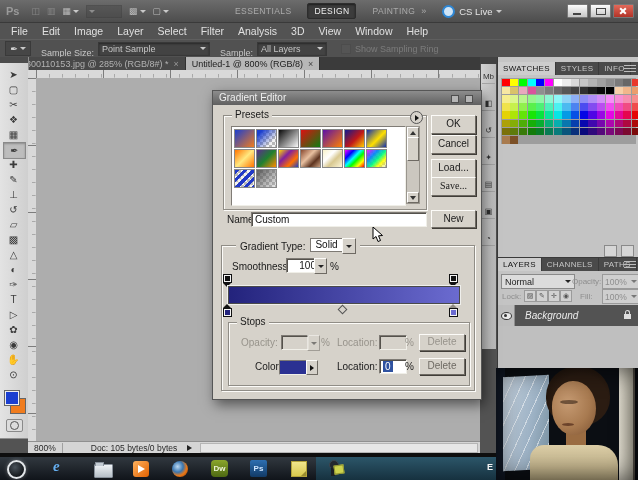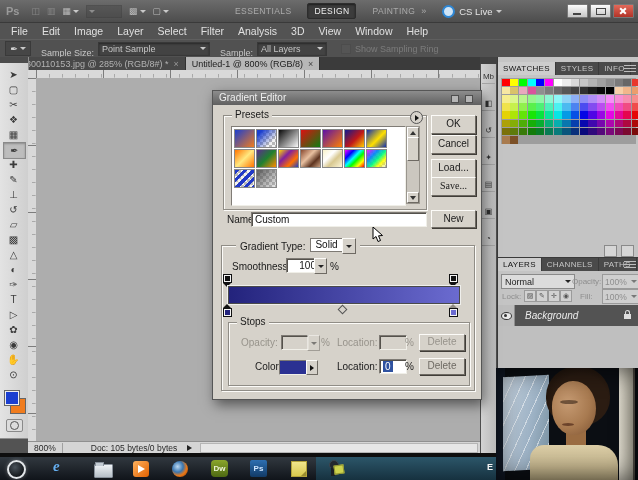--- a/index.html
+++ b/index.html
@@ -119,21 +119,21 @@
   .ostp .tip{position:absolute;top:9px;left:0;width:0;height:0;border-left:4px solid transparent;border-right:4px solid transparent;border-top:4px solid #111;}
   .cstp .sq{top:4px;}
   .cstp .tip{position:absolute;top:0;left:0;width:0;height:0;border-left:4px solid transparent;border-right:4px solid transparent;border-bottom:4px solid #111;}
   .cstp.unsel .tip{border-bottom-color:#8f8b83;}
   #mid-diamond{position:absolute;left:117px;top:60px;width:5px;height:5px;background:#d6d2ca;border:1px solid #555;transform:rotate(45deg);}
   #grp-stops{left:6px;top:76px;width:240px;height:62px;}
   #color-swatch{position:absolute;left:50px;top:37px;width:26px;height:13px;border:1px solid;border-color:#7e7a74 #f0efe8 #f0efe8 #7e7a74;}
   .sel-val{background:#2f52a0;color:#fff;padding:0 2px;}
   #cursor{position:absolute;left:372px;top:227px;z-index:40;}
   
-  #dock-strip{left:480px;top:64px;width:17px;height:389px;position:absolute;background:#4f4f4f;}
+  #dock-strip{left:480px;top:64px;width:17px;height:285px;position:absolute;background:#4f4f4f;}
   #dock-inner{position:absolute;left:1px;top:0;width:15px;height:100%;background:linear-gradient(to right,#d3d3d3,#bababa);}
   .dock-ic{position:absolute;left:1px;width:13px;height:13px;display:flex;align-items:center;justify-content:center;color:#333;font-size:8px;border-bottom:1px solid #a5a5a5;}
   
   #panels{left:497px;top:57px;width:141px;height:396px;position:absolute;background:#c4c4c4;border-left:1px solid #3a3a3a;}
   .p-tabbar{position:absolute;left:0;width:141px;height:13px;background:#4a4a4a;display:flex;}
   .p-tab{padding:1px 5px;font-size:8px;letter-spacing:.3px;color:#c6c6c6;border-right:1px solid #3a3a3a;line-height:11px;}
   .p-tab.active{background:#cdcdcd;color:#111;}
   .p-menu{position:absolute;right:3px;top:3px;width:12px;height:7px;display:flex;flex-direction:column;justify-content:space-between;}
   .p-menu i{display:block;height:1px;background:#bdbdbd;}
   #sw-tabbar{top:5px;}

